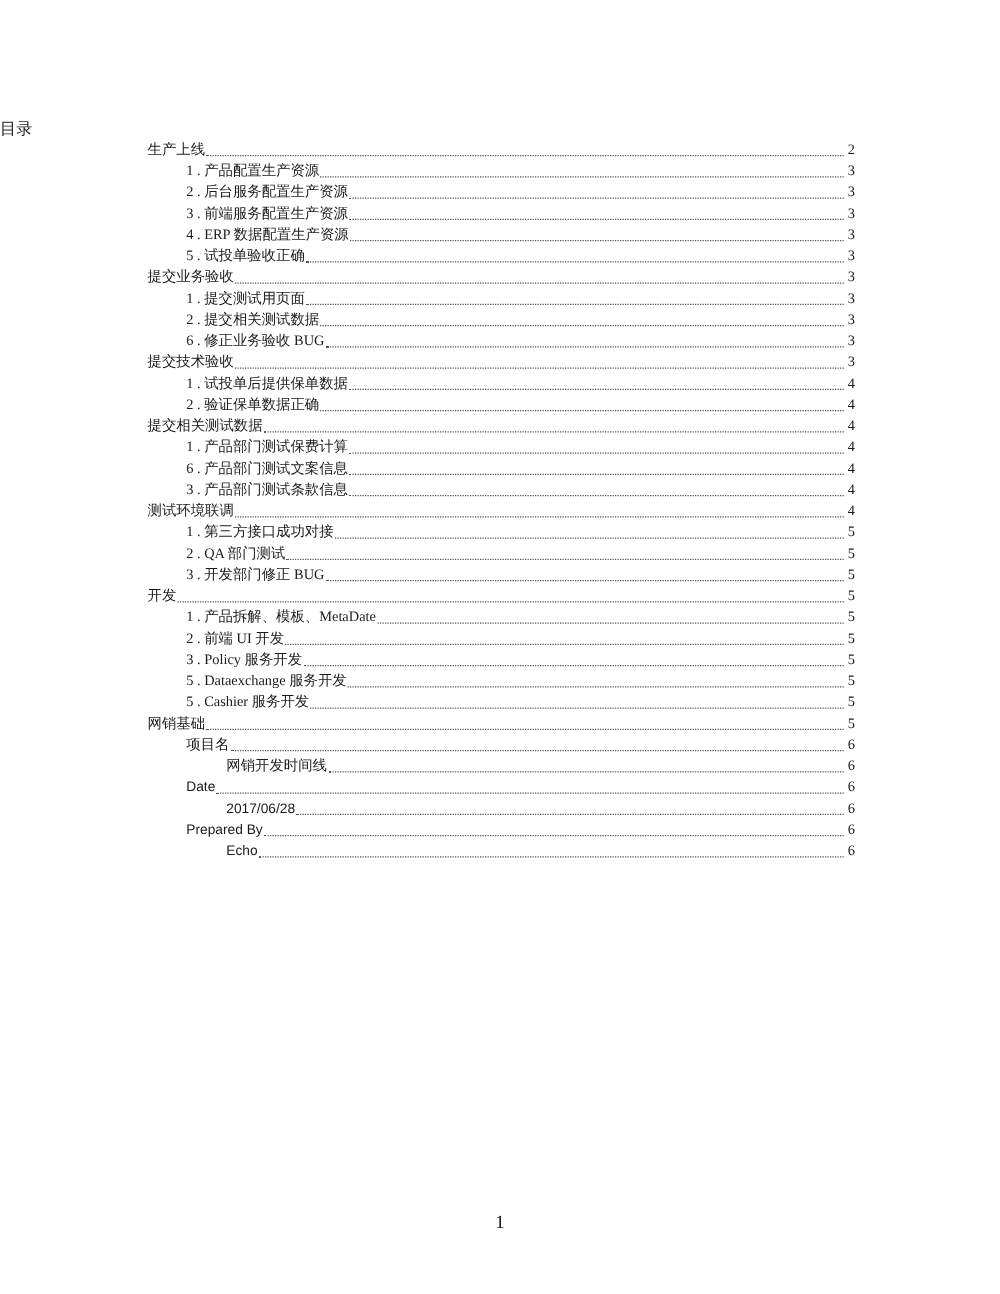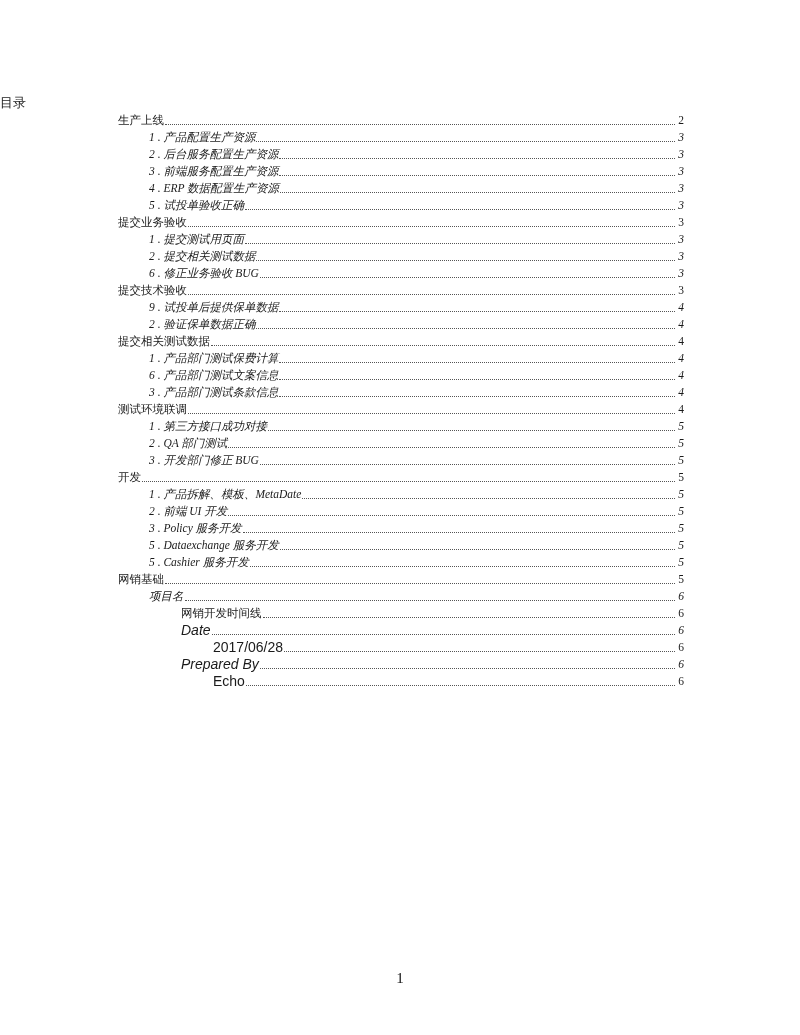--- a/index.html
+++ b/index.html
@@ -4,28 +4,28 @@
 <style>
   html, body { margin: 0; padding: 0; background: #ffffff; }
   body { width: 800px; height: 1035px; position: relative; overflow: hidden;
          font-family: "Liberation Serif", "DejaVu Serif", serif; color: #1a1a1a; }
   .page { position: absolute; left: 0; top: 0; width: 800px; height: 1035px; background: #fff; }
   .toc-title { position: absolute; top: 94px; left: 0; width: 800px; 
                font-size: 13px; color: #222; }
   .toc { position: absolute; top: 112px; left: 118px; width: 566px; }
   .toc-entry { display: flex; align-items: flex-start; height: 17px; line-height: 17px;
                font-size: 11.5px; white-space: nowrap; cursor: pointer; }
-  .toc-entry.l2 { padding-left: 31px; font-style: italic; }
+  .toc-entry.l2 { padding-left: 31px; }
   .toc-entry.l3 { padding-left: 63px; }
   .toc-entry .label { flex: 0 0 auto; }
   .toc-entry .leader { flex: 1 1 auto; overflow: hidden; margin: 0 1px;
                        border-bottom: 1px dotted #555; height: 0; align-self: flex-end;
                        margin-bottom: 4px; }
   .toc-entry .pg { flex: 0 0 auto; text-align: right; width: 8px; font-size: 11.5px; }
-  .sans { font-family: "Liberation Sans", "DejaVu Sans", sans-serif; font-size: 14px; margin-left: 32px; }
+  .sans { font-family: "Liberation Sans", "DejaVu Sans", sans-serif; font-size: 11px; }
   .page-number { position: absolute; top: 970px; left: 0; width: 800px; text-align: center;
                  font-size: 15px; color: #111; }
 </style>
 </head>
 <body>
 
 <div class="page">
   <div class="toc-title">目录</div>
 
   <div class="toc">
@@ -78,21 +78,21 @@
         <span class="label">6 . 修正业务验收 BUG</span>
         <span class="leader"></span>
         <span class="pg">3</span>
       </div>
     <div class="toc-entry l1">
         <span class="label">提交技术验收</span>
         <span class="leader"></span>
         <span class="pg">3</span>
       </div>
     <div class="toc-entry l2">
-        <span class="label">9 . 试投单后提供保单数据</span>
+        <span class="label">1 . 试投单后提供保单数据</span>
         <span class="leader"></span>
         <span class="pg">4</span>
       </div>
     <div class="toc-entry l2">
         <span class="label">2 . 验证保单数据正确</span>
         <span class="leader"></span>
         <span class="pg">4</span>
       </div>
     <div class="toc-entry l1">
         <span class="label">提交相关测试数据</span>

